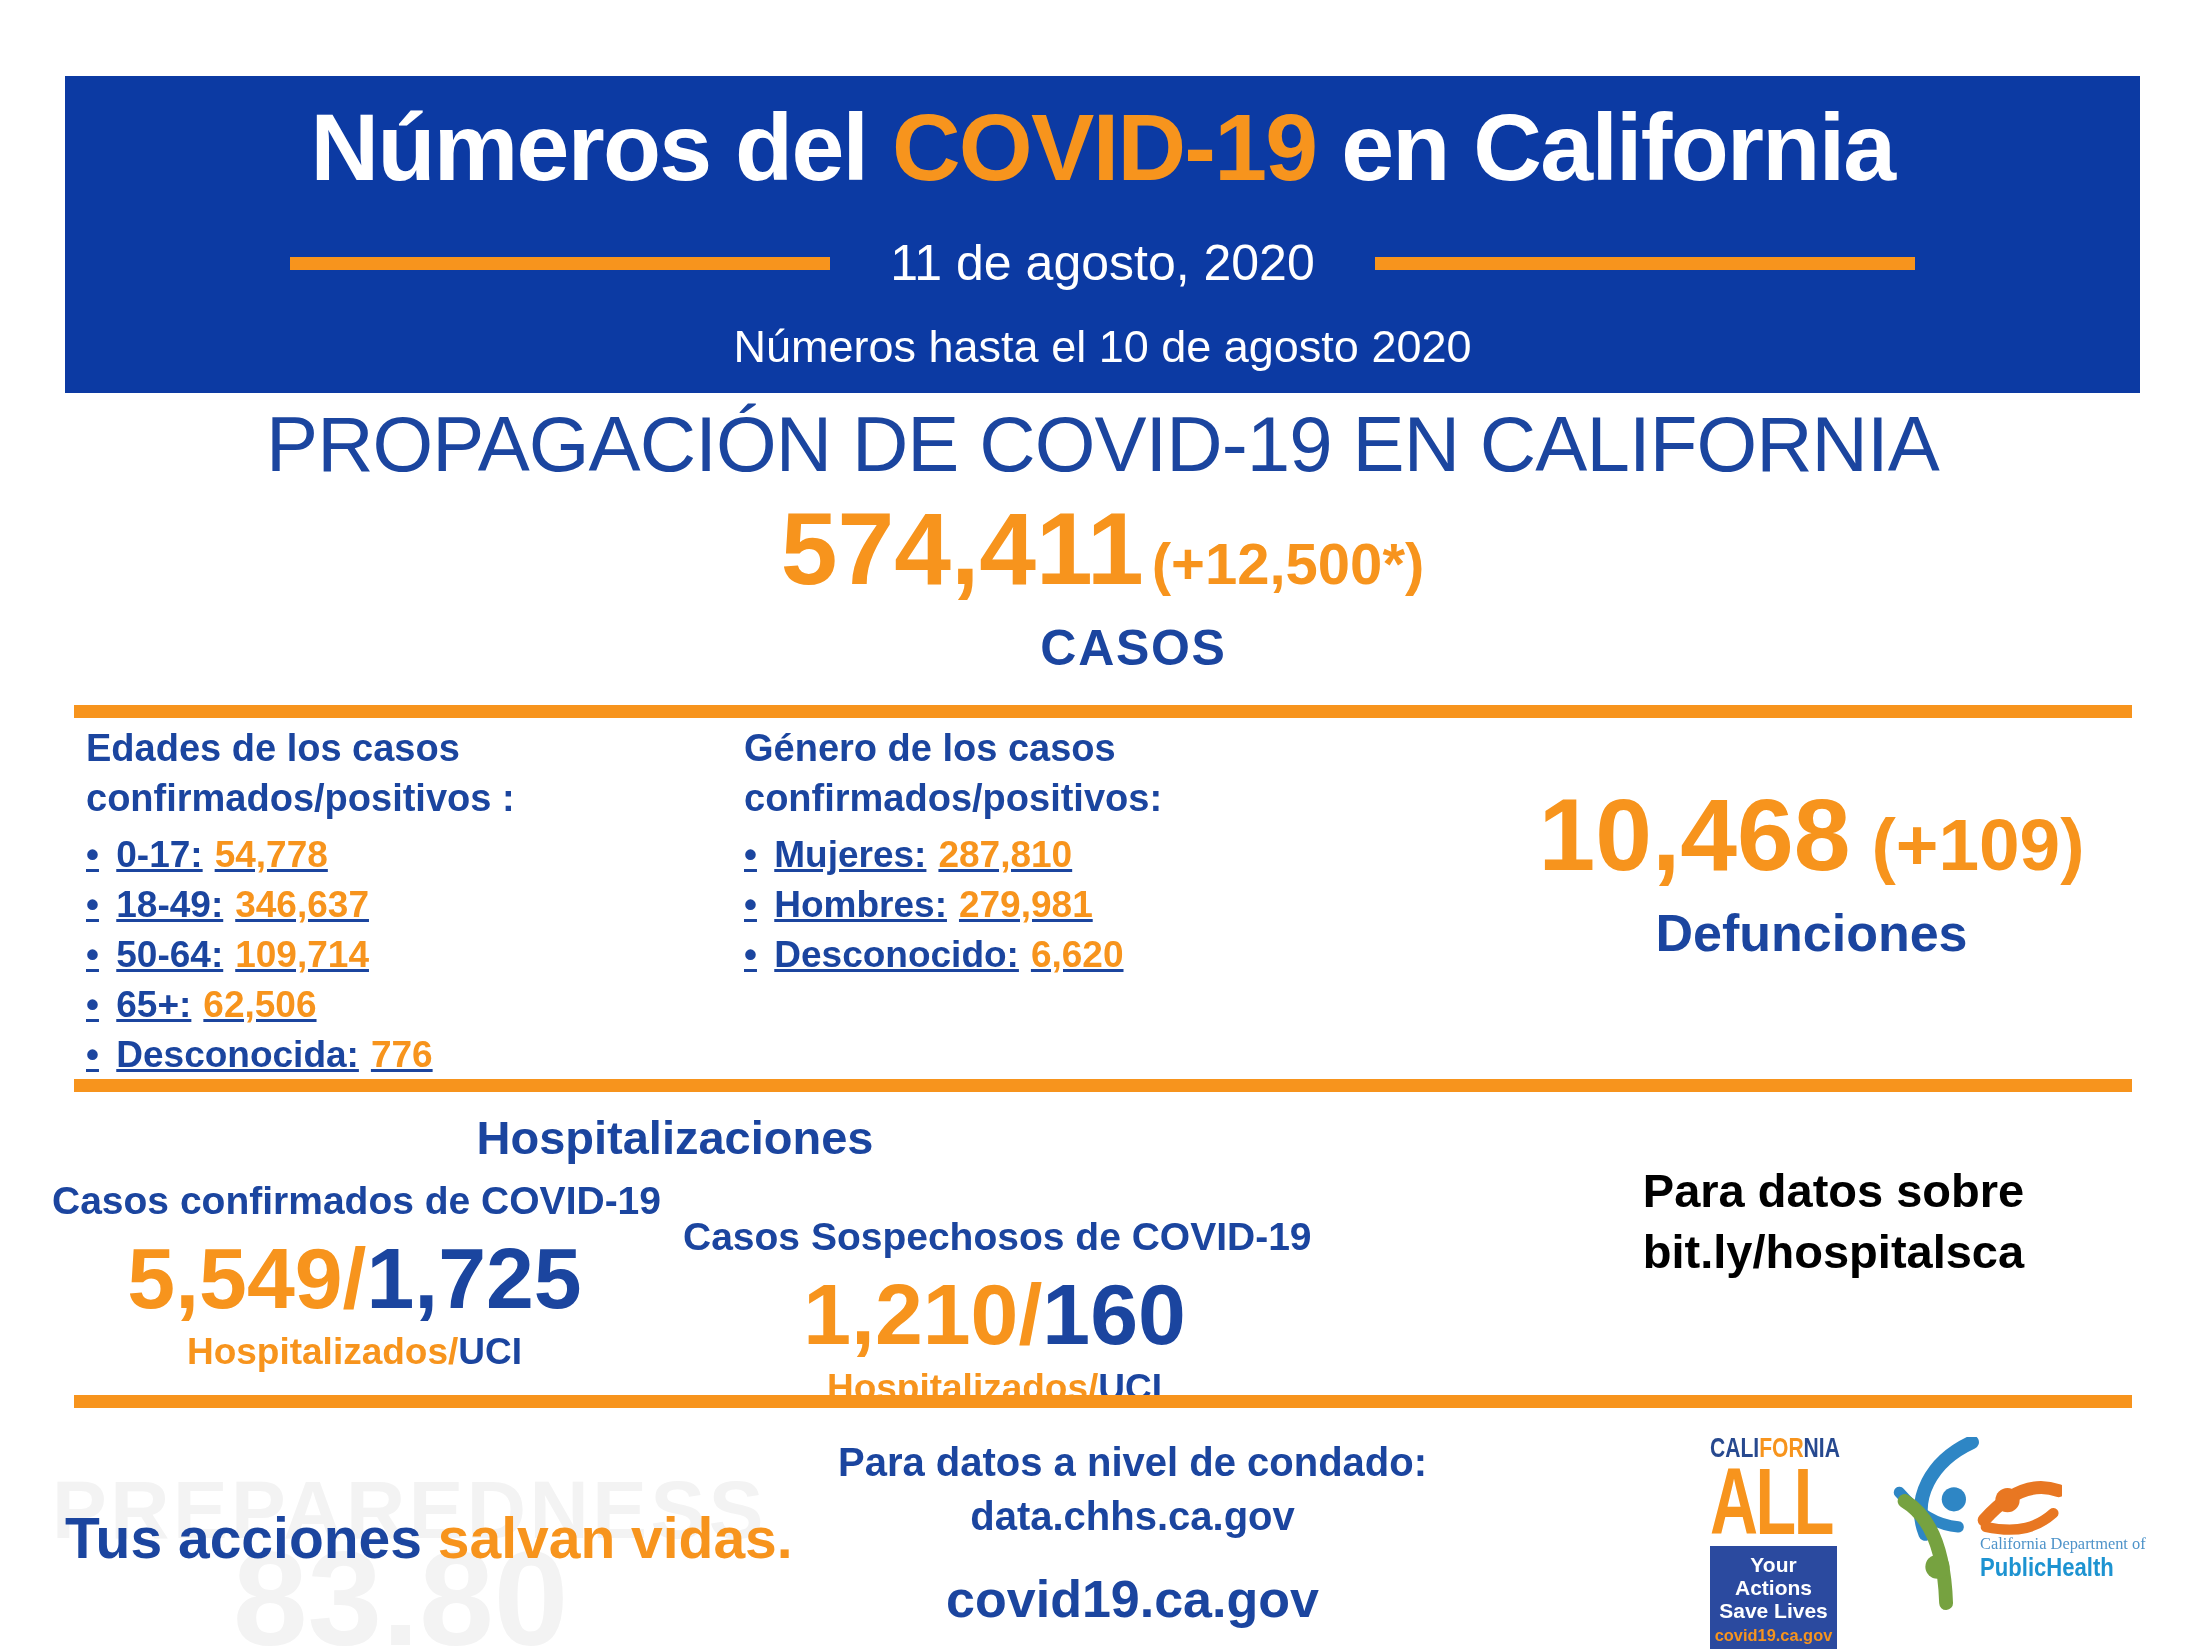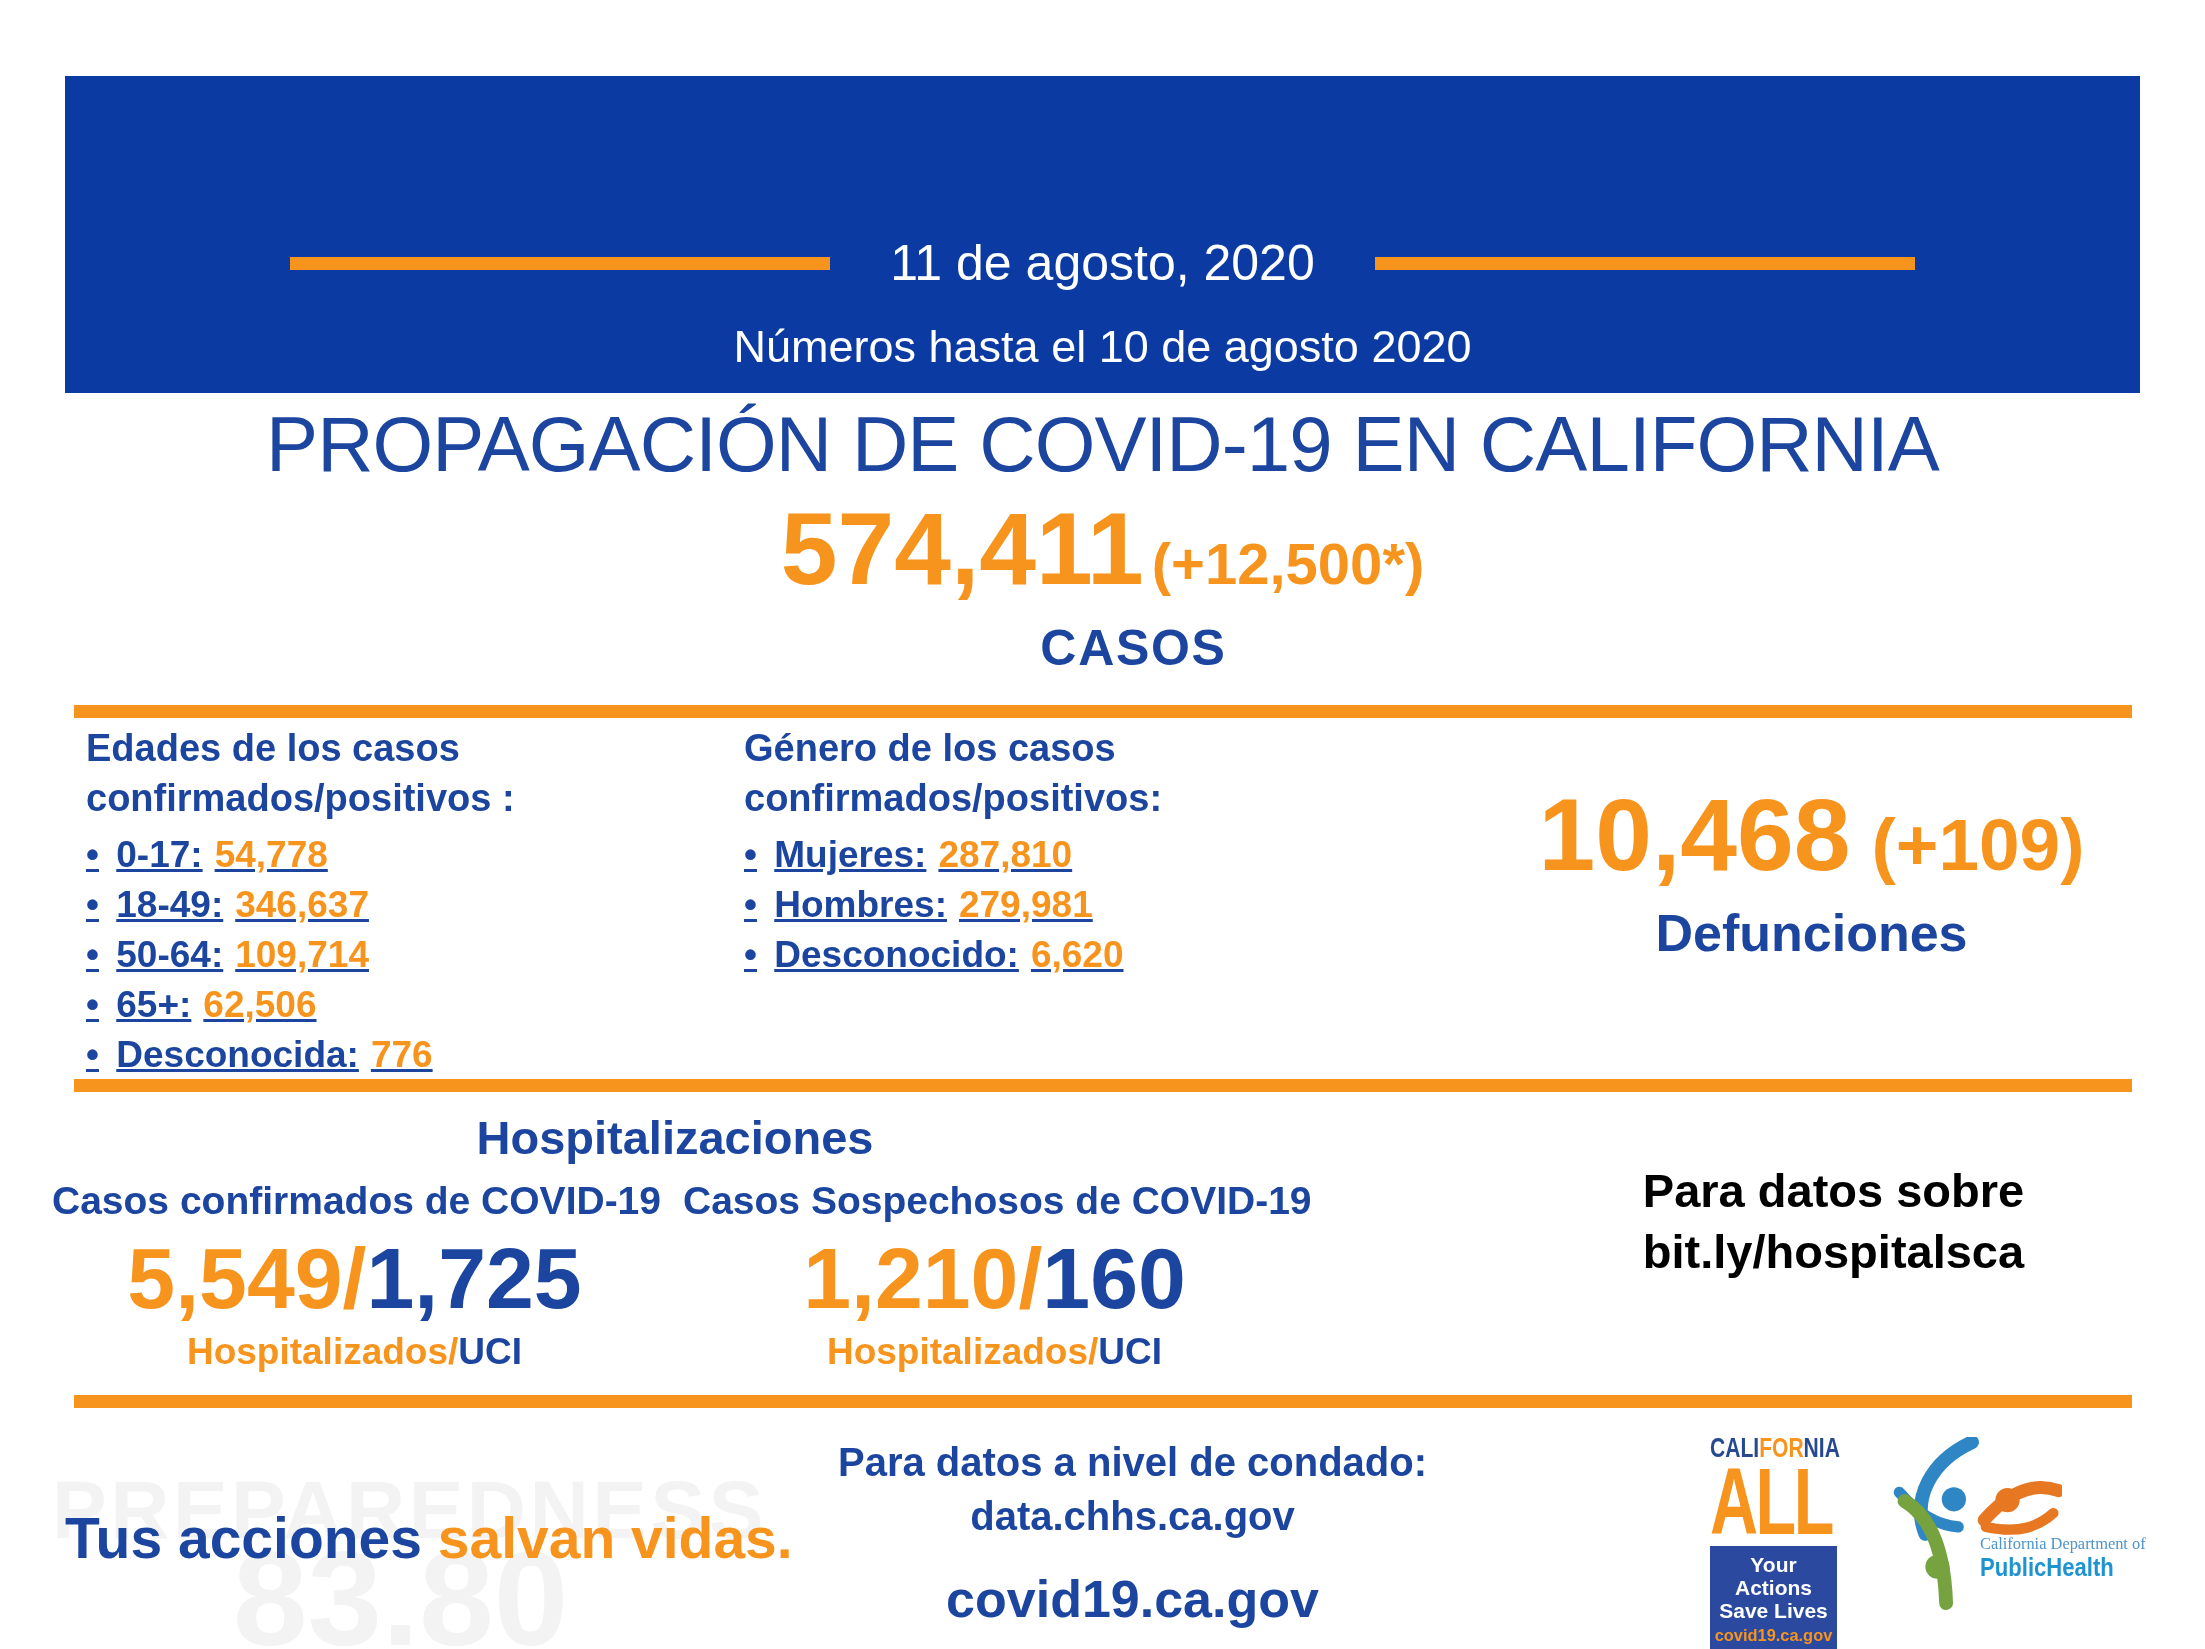--- a/index.html
+++ b/index.html
@@ -43,21 +43,21 @@
   .deaths{position:absolute;left:1470px;top:777px;width:683px;text-align:center;font-weight:bold;}
   .deaths-num{font-size:102px;color:#F7941D;}
   .deaths-delta{font-size:73px;color:#F7941D;margin-left:21px;}
   .deaths-label{font-size:52px;color:#1B459F;margin-top:8.6px;}
 
   
   .hosp-title{position:absolute;left:74px;top:1110px;width:1202px;text-align:center;
     font-size:47px;font-weight:bold;color:#1B459F;}
   .hosp-col{position:absolute;top:1179px;text-align:center;font-weight:bold;}
   #hosp-left{left:52px;width:605px;}
-  #hosp-right{left:683px;width:623px;}
+  #hosp-right{left:683px;width:623px;margin-top:36px;}
   .hosp-label{font-size:39px;color:#1B459F;white-space:nowrap;}
   .hosp-num{font-size:86px;line-height:91px;margin-top:10.4px;white-space:nowrap;}
   .hosp-sub{font-size:37px;margin-top:7px;white-space:nowrap;}
   .on{color:#F7941D;}
   .bl{color:#1B459F;}
   .hosp-info{position:absolute;left:1531px;top:1160px;width:605px;text-align:center;
     font-size:47px;font-weight:bold;color:#000000;line-height:61px;}
 
   
   .watermark1{position:absolute;left:52px;top:1463px;font-size:82px;font-weight:bold;
@@ -84,20 +84,21 @@
   .cdph{position:absolute;left:1889px;top:1437px;width:285px;height:186px;}
   .cdph-l1{position:absolute;left:91px;top:97px;font-family:"Liberation Serif",serif;
     font-size:16.4px;color:#4E93C9;white-space:nowrap;}
   .cdph-l2{position:absolute;left:91px;top:115px;font-size:26px;font-weight:bold;color:#1D93D1;
     white-space:nowrap;transform:scaleX(0.85);transform-origin:left;}
 </style>
 </head>
 <body>
 
 <div class="banner">
+  <div class="banner-title"><span>Números del </span><span class="orange">COVID-19</span><span> en California</span></div>
   <div class="date-row">
     <div class="date-bar"></div>
     <div class="date-text">11 de agosto, 2020</div>
     <div class="date-bar"></div>
   </div>
   <div class="banner-sub">Números hasta el 10 de agosto 2020</div>
 </div>
 
 <div class="prop-heading">PROPAGACIÓN DE COVID-19 EN CALIFORNIA</div>
 <div class="total-line"><span class="total-num">574,411</span><span class="total-delta">(+12,500*)</span></div>

